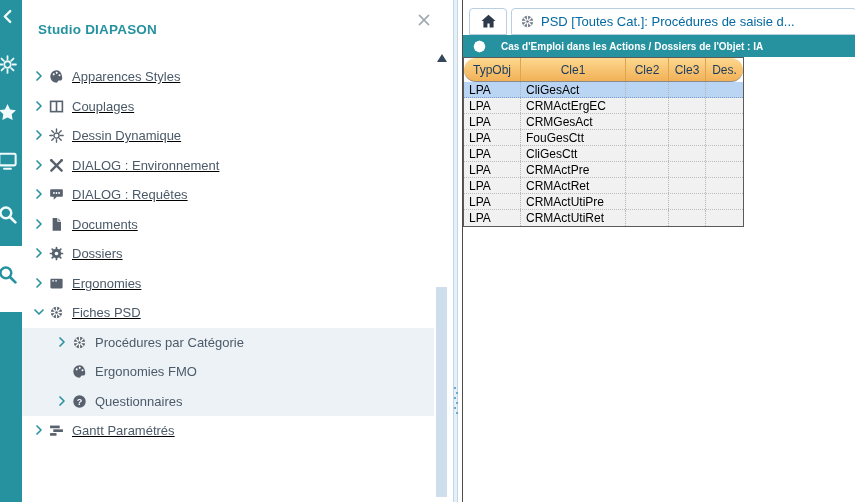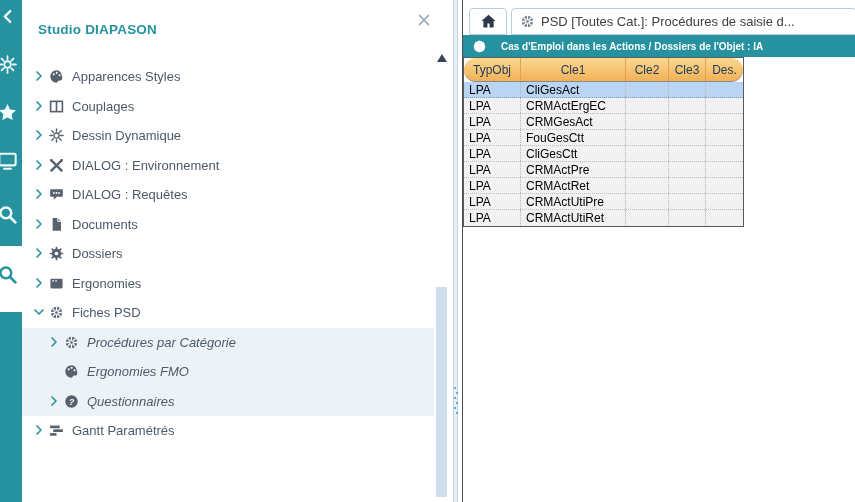--- a/index.html
+++ b/index.html
@@ -17,22 +17,22 @@
 
   
   .sidebar { position:absolute; left:22px; top:0; width:426px; height:502px; background:#fff; }
   .sb-title { position:absolute; left:16px; top:22px; font-size:13.5px; font-weight:bold;
     color:#2692a0; letter-spacing:.2px; }
   .sb-close { position:absolute; right:16px; top:12px; width:16px; height:16px; color:#9fa9b2; cursor:pointer; }
   .sb-close svg { width:16px; height:16px; }
 
   .tree { position:absolute; left:0; top:62px; right:14px; bottom:0; overflow:hidden; }
   .tree-row { display:flex; align-items:center; height:29.5px; cursor:pointer; }
-  .tree-row.lvl0 { padding-left:10px; }
-  .tree-row.lvl1 { padding-left:25px;font-style:italic; }
+  .tree-row.lvl0 { padding-left:10px;text-decoration:underline; }
+  .tree-row.lvl1 { padding-left:33px; }
   .tree-row.in-group { background:#edf2f7; }
   .tree-row.selected { background:#ccd7e3; }
   .tw-chev { width:17px; height:15px; color:#2e93a0; flex:0 0 17px; }
   .tw-chev svg { width:14px; height:14px; }
   .tw-icon { width:16px; height:15px; margin-right:7px; color:#57626e; flex:0 0 16px; }
   .tw-icon svg { width:15px; height:15px; }
   .tw-label { font-size:13px; color:#4b5a68; white-space:nowrap; }
 
   
   .sb-scroll { position:absolute; right:0; top:48px; bottom:0; width:13px; background:#fff; }
@@ -53,21 +53,21 @@
   .rightpanel { position:absolute; left:462px; top:0; right:0; height:502px; background:#fff;
     border-left:1px solid #4c4c4c; }
   .tabbar { position:absolute; left:0; top:8px; right:0; height:27px; }
   .tab { position:absolute; top:0; height:27px; background:#fff; border:1px solid #b7cfe0;
     border-radius:4px 4px 0 0; display:flex; align-items:center; cursor:pointer; }
   .tab-home { left:6px; width:38px; justify-content:center; color:#2c3a4c; }
   .tab-home svg { width:17px; height:17px; }
   .tab-psd { left:48px; right:-2px; padding:0 8px; overflow:hidden; }
   .tab-psd .t-icon { width:15px; height:15px; color:#6e7a87; margin-right:6px; flex:0 0 15px; }
   .tab-psd .t-icon svg { width:15px; height:15px; }
-  .tab-psd .t-label { font-size:13px; color:#404040; white-space:nowrap; overflow:hidden; }
+  .tab-psd .t-label { font-size:13px; color:#0369a1; white-space:nowrap; overflow:hidden; }
 
   .objectbar { position:absolute; left:0; top:35px; right:0; height:22px; background:#2692a0;
     display:flex; align-items:center; overflow:hidden; }
   .objectbar .b-icon { width:15px; height:15px; color:#fff; margin:0 14px 0 9px; flex:0 0 15px; }
   .objectbar .b-icon svg { width:15px; height:15px; }
   .objectbar .b-label { color:#fff; font-size:10px; font-weight:bold; white-space:nowrap;text-align:center; }
 
   
   .grid { position:absolute; left:0; top:57px; width:281px; border:1px solid #5a5a5a; background:#fff; }
   .g-head { display:flex; height:24px; background:linear-gradient(#fdd88f,#f1b157);

